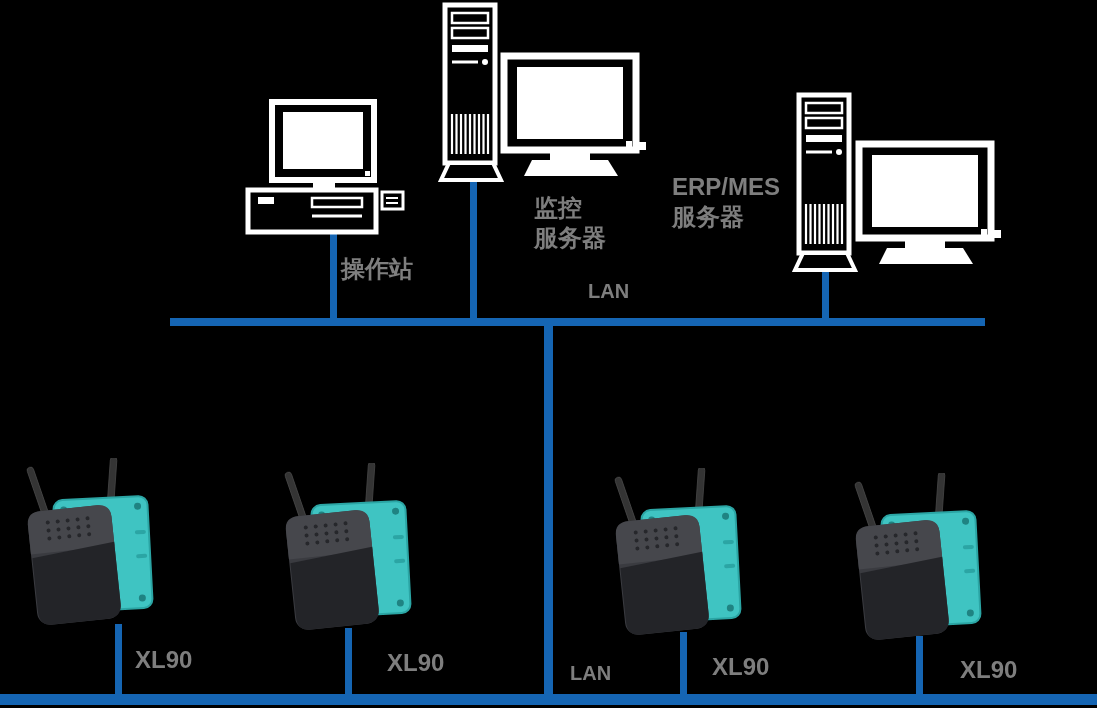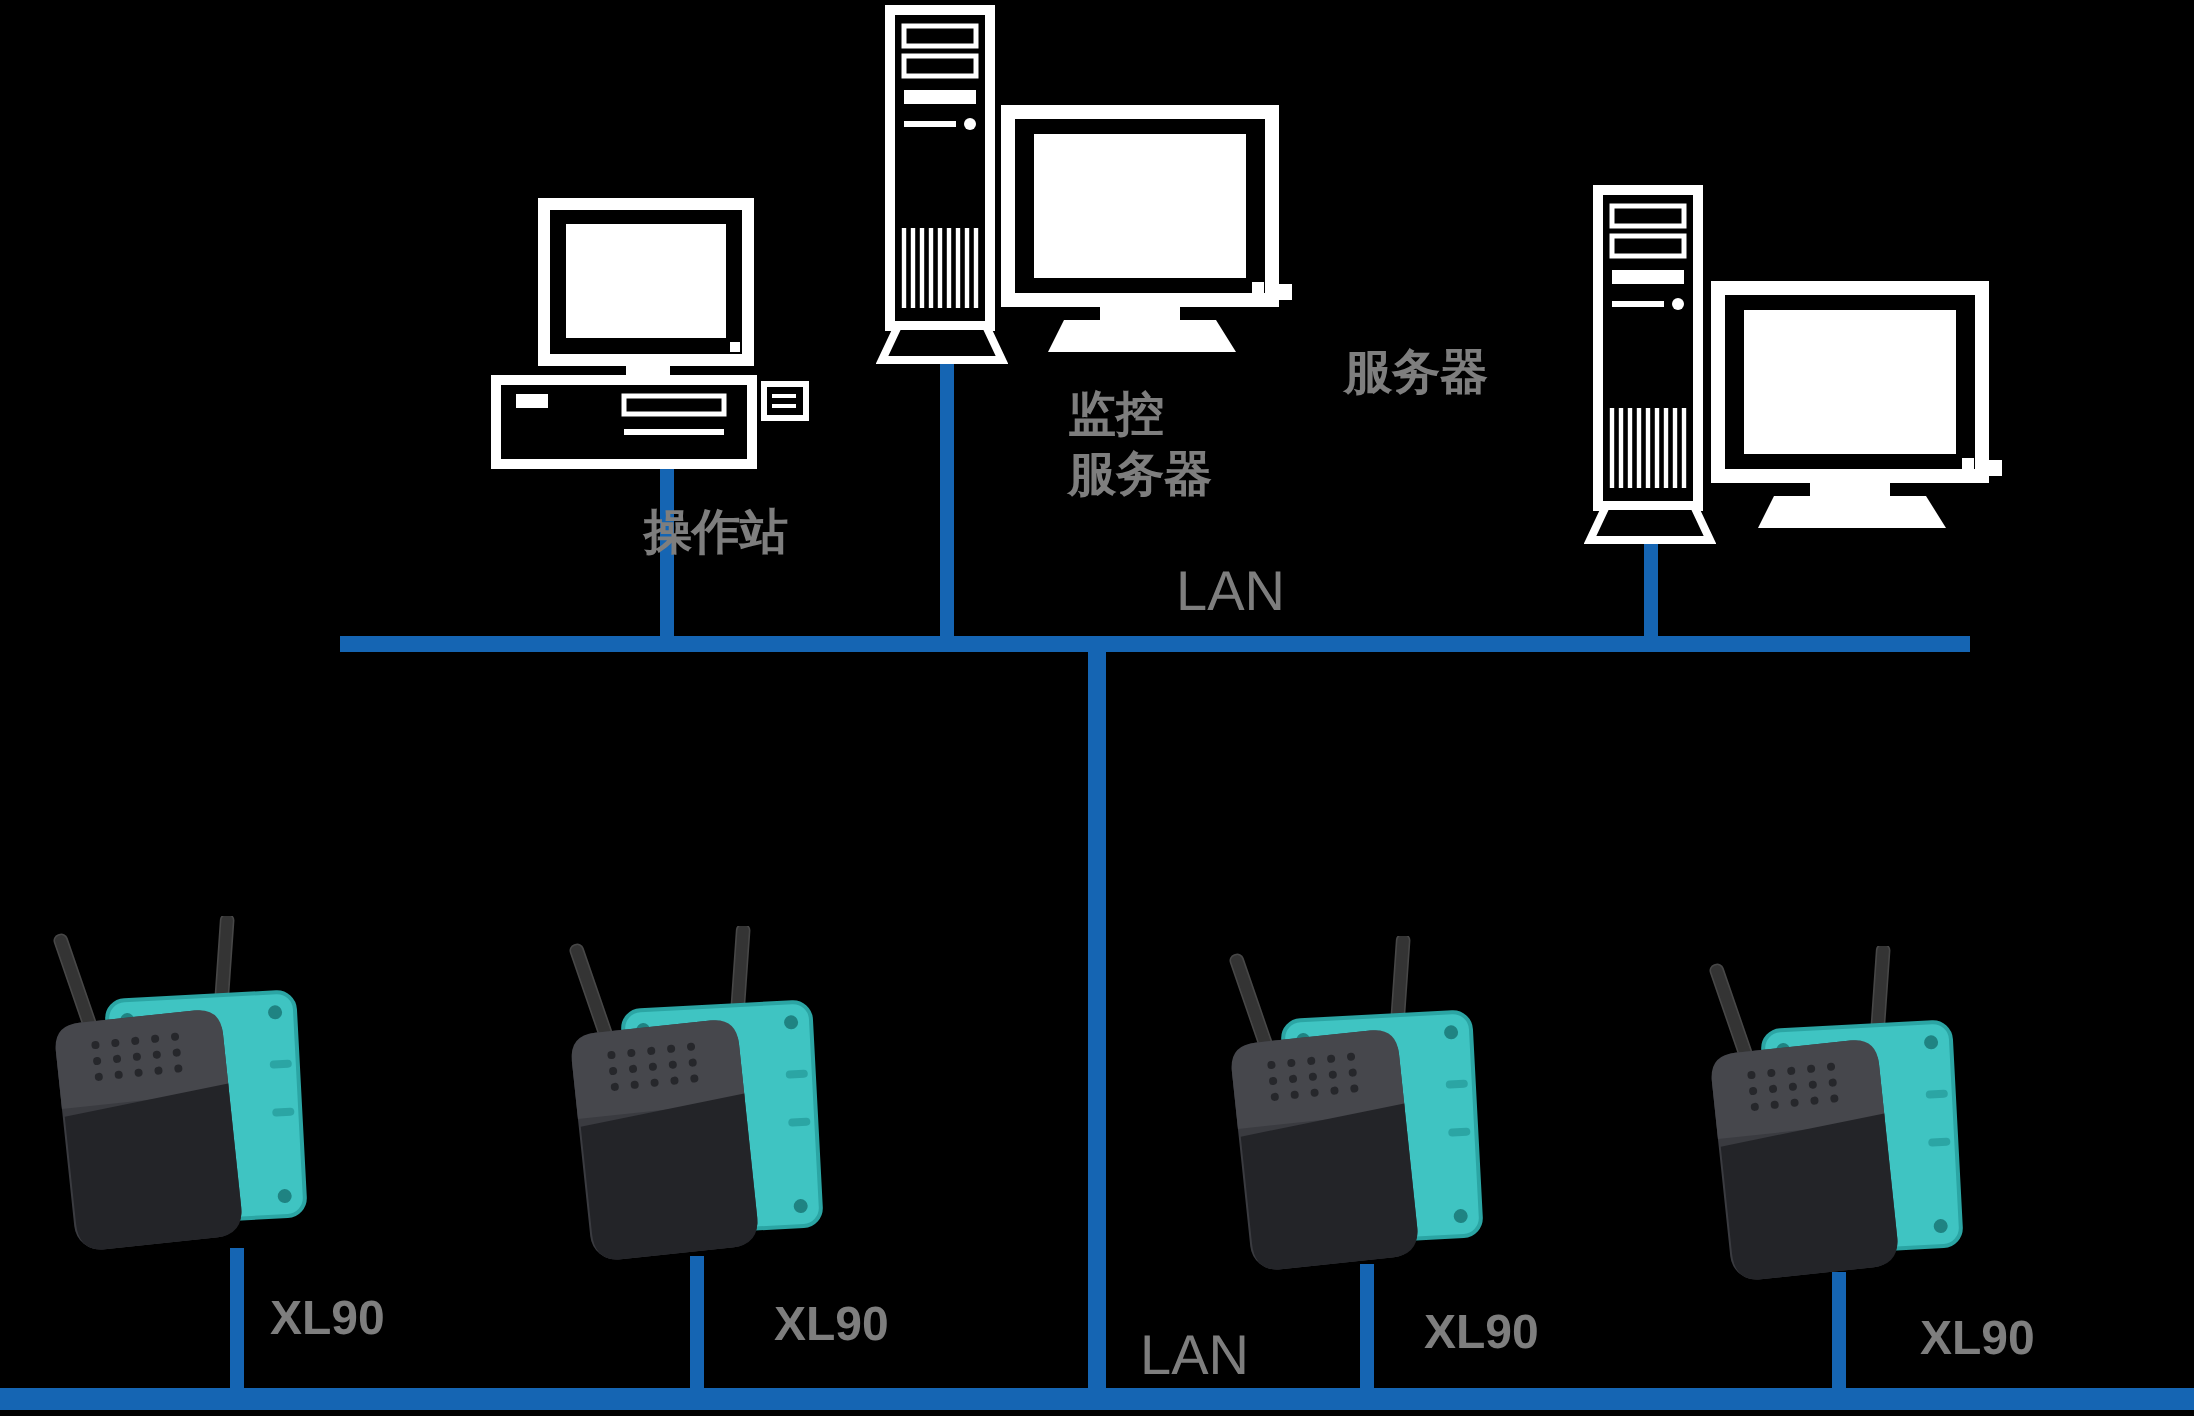--- a/index.html
+++ b/index.html
@@ -14,22 +14,22 @@
   .lan-line{background:#1565b3;}
   .node-label{
     color:#7e7e7e;
     font-weight:bold;
     font-size:24px;
     line-height:30px;
     white-space:nowrap;
   }
   .lan-label{
     color:#7e7e7e;
-    font-weight:normal;
-    font-size:28px;
+    font-weight:bold;
+    font-size:20px;
     white-space:nowrap;
   }
   svg{display:block;}
 </style>
 </head>
 <body>
 
 <div class="canvas">
 
   <div class="abs lan-line" style="left:170px;top:318px;width:815px;height:8px;"></div>
@@ -52,21 +52,21 @@
       <rect x="75" y="82" width="22" height="8" fill="#fff"></rect>
       <rect x="10" y="92" width="128" height="42" fill="#000" stroke="#fff" stroke-width="5"></rect>
       <rect x="20" y="99" width="16" height="7" fill="#fff"></rect>
       <rect x="74" y="100" width="50" height="9" fill="none" stroke="#fff" stroke-width="2.5"></rect>
       <line x1="74" y1="118" x2="124" y2="118" stroke="#fff" stroke-width="3"></line>
       <rect x="144" y="94" width="21" height="17" fill="#000" stroke="#fff" stroke-width="3"></rect>
       <line x1="148" y1="100" x2="160" y2="100" stroke="#fff" stroke-width="2"></line>
       <line x1="148" y1="105" x2="160" y2="105" stroke="#fff" stroke-width="2"></line>
     </svg>
   </div>
-  <div class="abs node-label" style="left:322px;top:254px;font-family:Liberation Mono, monospace;">操作站</div>
+  <div class="abs node-label" style="left:341px;top:254px;">操作站</div>
 
   <div class="abs" style="left:438px;top:2px;">
     <svg width="66" height="185" viewBox="0 0 66 185">
       <rect x="7" y="3" width="50" height="158" fill="#000" stroke="#fff" stroke-width="5"></rect>
       <rect x="14" y="11" width="36" height="10" fill="none" stroke="#fff" stroke-width="2.5"></rect>
       <rect x="14" y="26" width="36" height="10" fill="none" stroke="#fff" stroke-width="2.5"></rect>
       <rect x="14" y="43" width="36" height="7" fill="#fff"></rect>
       <line x1="14" y1="60" x2="40" y2="60" stroke="#fff" stroke-width="3"></line>
       <circle cx="47" cy="60" r="3" fill="#fff"></circle>
       <g stroke="#fff" stroke-width="2.2">
@@ -124,20 +124,21 @@
     <svg width="148" height="132" viewBox="0 0 148 132">
       <rect x="4" y="4" width="132" height="94" fill="#000" stroke="#fff" stroke-width="7"></rect>
       <rect x="17" y="15" width="106" height="72" fill="#fff"></rect>
       <rect x="126" y="89" width="6" height="6" fill="#fff"></rect>
       <rect x="139" y="90" width="7" height="8" fill="#fff"></rect>
       <rect x="50" y="98" width="40" height="10" fill="#fff"></rect>
       <polygon points="32,108 108,108 118,124 24,124" fill="#fff"></polygon>
     </svg>
   </div>
   <div class="abs node-label" style="left:672px;top:172px;">
+    <div>ERP/MES</div>
     <div>服务器</div>
   </div>
 
   <div class="abs lan-label" style="left:588px;top:280px;">LAN</div>
   <div class="abs lan-label" style="left:570px;top:662px;">LAN</div>
 
   <div class="abs" style="left:20px;top:458px;">
     <svg width="140" height="175" viewBox="0 0 140 175">
       <rect x="27" y="6" width="6.5" height="64" rx="3" fill="#343434" stroke="#474747" stroke-width="0.8" transform="rotate(-19 30 70)"></rect>
       <rect x="86" y="-1" width="6.5" height="66" rx="3" fill="#343434" stroke="#474747" stroke-width="0.8" transform="rotate(4 89 64)"></rect>

